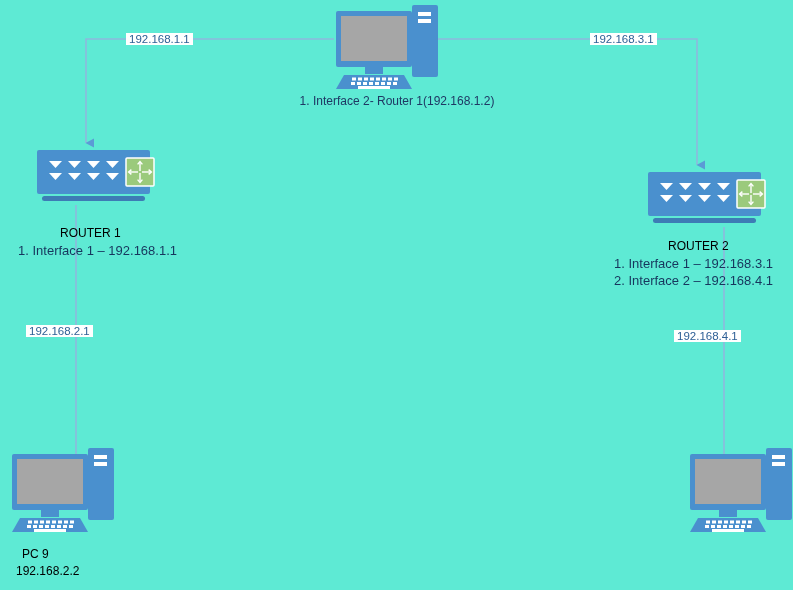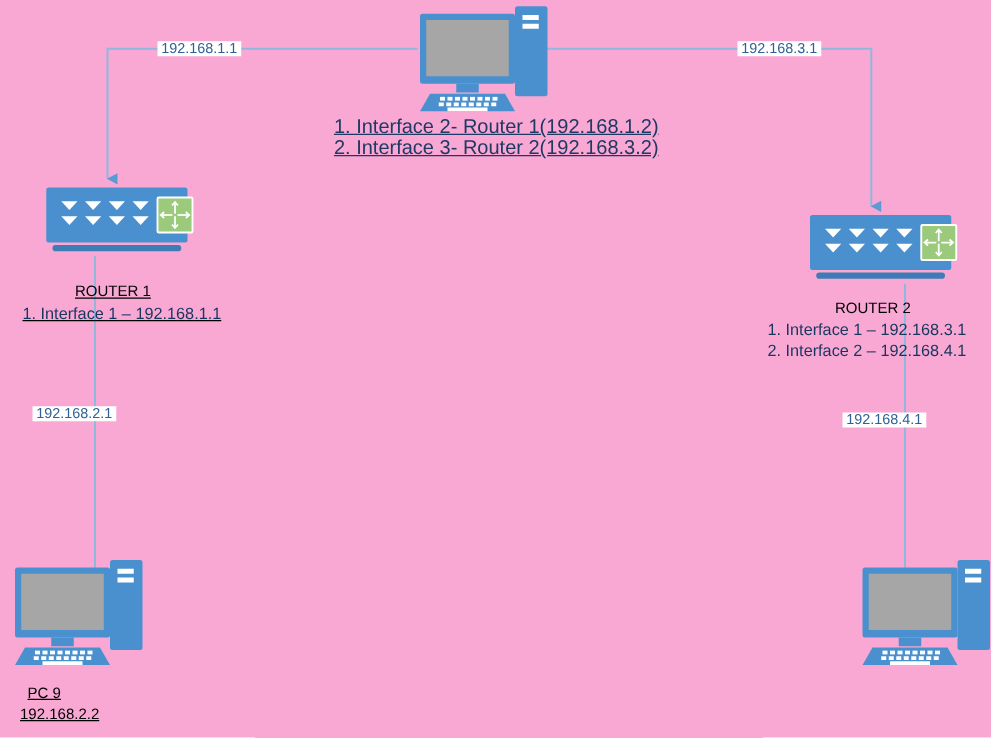--- a/index.html
+++ b/index.html
@@ -10,21 +10,21 @@
   body {
     font-family: "Liberation Sans", sans-serif;
     width: 793px;
     height: 590px;
     overflow: hidden;
   }
   #diagram-root {
     position: relative;
     width: 793px;
     height: 590px;
-    background: #f9a8d4;
+    background: #5eead4;
   }
   svg.canvas {
     position: absolute;
     left: 0;
     top: 0;
     width: 793px;
     height: 590px;
   }
   .label-text {
     position: absolute;
@@ -40,36 +40,34 @@
   .node-title {
     font-size: 12px;
     color: #000000;
     font-weight: bold;
   }
   .node-title-plain {
     font-size: 12px;
     color: #000000;
   }
   .node-detail {
-    font-size: 16px;
+    font-size: 12px;
     color: #1f3864;
-    text-decoration: underline;
   }
   .node-detail-dark {
     font-size: 13px;
     color: #17365d;
   }
   .center-block {
     position: absolute;
     text-align: center;
   }
   .left-block {
     position: absolute;
     text-align: left;
-    text-decoration: underline;
   }
   .cblock-line {
     line-height: 17px;
   }
 </style>
 </head>
 <body>
 
 <div id="diagram-root">
 
@@ -246,21 +244,20 @@
   <div class="label-text link-label" style="left:126px; top:33px;">192.168.1.1</div>
 
   <div class="label-text link-label" style="left:590px; top:33px;">192.168.3.1</div>
 
   <div class="label-text link-label" style="left:26px; top:325px;">192.168.2.1</div>
 
   <div class="label-text link-label" style="left:674px; top:330px;">192.168.4.1</div>
 
   <div class="center-block" style="left:263px; top:93px; width:268px;">
     <div class="node-detail cblock-line">1. Interface 2- Router 1(192.168.1.2)</div>
-    <div class="node-detail cblock-line">2. Interface 3- Router 2(192.168.3.2)</div>
   </div>
 
   <div class="left-block" style="left:18px; top:225px; width:240px;">
     <div class="node-title-plain cblock-line" style="padding-left:42px;">ROUTER 1</div>
     <div class="node-detail-dark cblock-line">1. Interface 1 – 192.168.1.1</div>
   </div>
 
   <div class="center-block" style="left:590px; top:238px; width:268px; text-align:left;">
     <div class="node-title-plain cblock-line" style="padding-left:78px;">ROUTER 2</div>
     <div class="node-detail-dark cblock-line" style="padding-left:24px;">1. Interface 1 – 192.168.3.1</div>

